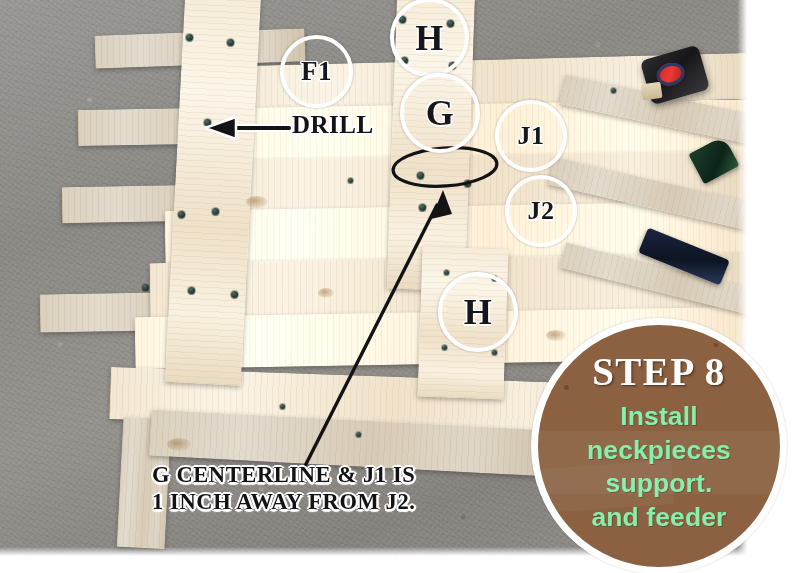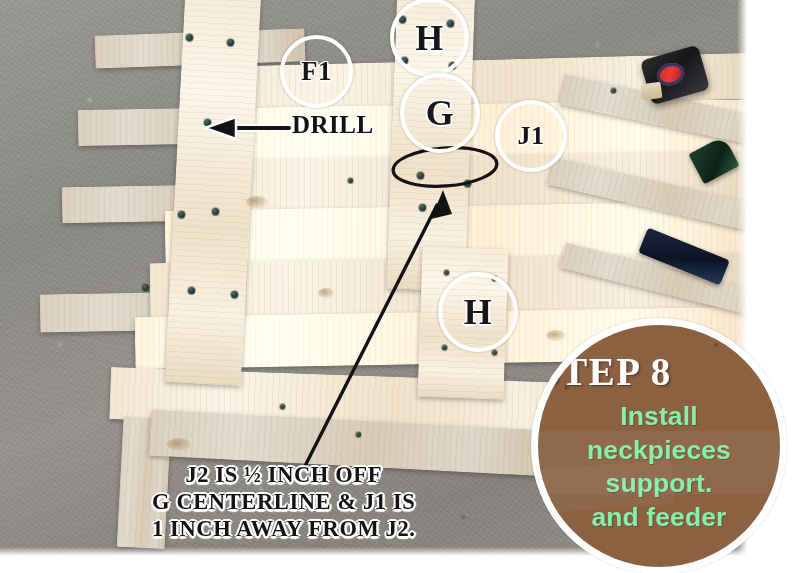--- a/index.html
+++ b/index.html
@@ -103,21 +103,21 @@
   #drill-hole{left:292px;top:112px;font-size:25px;text-align:center;}
   #caption{left:152px;top:462px;font-size:22.5px;text-align:center;line-height:1.19;
     letter-spacing:.6px;}
 
   svg.ann{position:absolute;left:0;top:0;width:747px;height:556px;overflow:visible;pointer-events:none;}
 
   
   #badge{position:absolute;left:531px;top:318px;width:256px;height:256px;border-radius:50%;
     background:#8b6142;border:7px solid #ffffff;box-sizing:border-box;
     box-shadow:0 0 2px rgba(0,0,0,.2);
-    display:flex;flex-direction:column;justify-content:flex-start;
+    display:flex;flex-direction:column;align-items:center;justify-content:flex-start;
     padding-top:27px;overflow:hidden;}
   #badge:before{content:"";position:absolute;left:0;top:44%;width:100%;height:26%;
     background:rgba(255,255,255,.05);}
   #badge:after{content:"";position:absolute;left:-4%;top:58%;width:60%;height:18%;
     background:rgba(255,255,255,.04);transform:rotate(-4deg);}
   #badge .spk{position:absolute;width:5px;height:5px;border-radius:50%;background:rgba(0,0,0,.22);}
   #step-title{position:relative;font-family:"Liberation Serif",serif;font-weight:bold;
     font-size:39px;color:#ffffff;letter-spacing:1.5px;line-height:1;
     text-shadow:1px 1px 0 rgba(60,35,20,.45), 2px 2px 2px rgba(60,35,20,.3);}
   #step-body{position:relative;margin-top:9px;font-family:"Liberation Sans",sans-serif;
@@ -218,30 +218,32 @@
     </div>
     <div class="circ" id="c-h1">
       <span>H</span>
     </div>
     <div class="circ" id="c-g">
       <span>G</span>
     </div>
     <div class="circ" id="c-j1">
       <span>J1</span>
     </div>
+    <div class="circ" id="c-j2">
+      <span>J2</span>
+    </div>
     <div class="circ" id="c-h2">
       <span>H</span>
     </div>
 
     <div class="serif-lbl" id="drill-hole">
       <div>DRILL</div>
     </div>
 
     <div class="serif-lbl" id="caption">
-      <div>J2 IS ½ INCH OFF</div>
       <div>G CENTERLINE &amp; J1 IS</div>
       <div>1 INCH AWAY FROM J2.</div>
     </div>
 
     <div class="edge-fade"></div>
     <div class="edge-fade-b"></div>
   </div>
 
   <div id="badge">
     <div class="spk" style="left:26px;top:60px;"></div>

